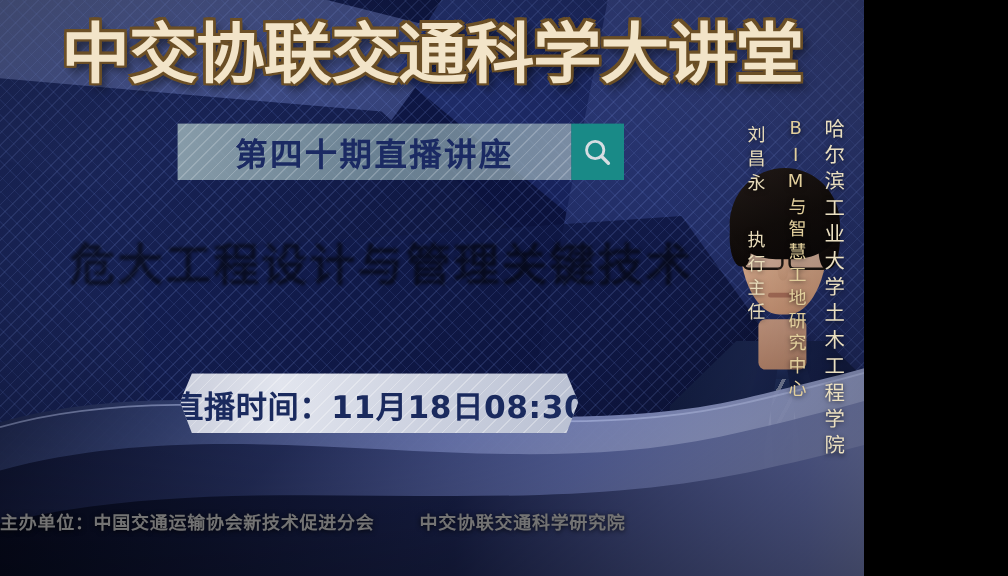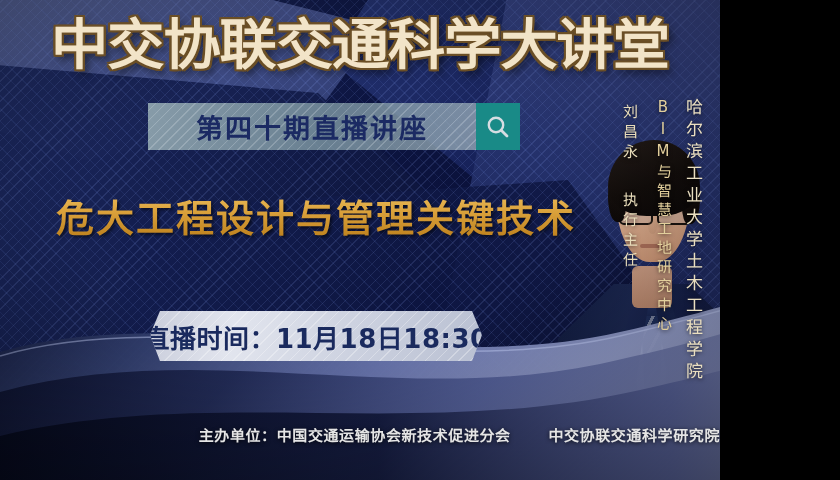--- a/index.html
+++ b/index.html
@@ -339,24 +339,24 @@
     right: 80px; top: 192px;
     font-size: 15px;
     letter-spacing: 5px;
     color: #e8dcba;
   }
 
   
   .footer {
     position: absolute;
     left: 0; right: 0; top: 424px;
-    text-align: right;
+    text-align: left;
     font-size: 15px;
     font-weight: 700;
-    color: #e5e5e5;
+    color: #737373;
     letter-spacing: .6px;
     font-family: "DejaVu Sans", "Liberation Sans", sans-serif;
     text-shadow: 0 1px 4px rgba(0,0,0,.8);
     white-space: nowrap;
   }
   .footer .gap { display:inline-block; width: 26px; }
 </style>
 </head>
 <body>
 
@@ -437,24 +437,23 @@
     </div>
     <div class="sub-search">
       <svg width="26" height="26" viewBox="0 0 26 26">
         <circle cx="11" cy="11" r="7.2" stroke="#d6dde2" stroke-width="2.4" fill="none"></circle>
         <line x1="16.2" y1="16.2" x2="22" y2="22" stroke="#d6dde2" stroke-width="2.8" stroke-linecap="round"></line>
       </svg>
     </div>
   </div>
 
   <div class="gold-title-shadow">危大工程设计与管理关键技术</div>
-  <div class="gold-title">危大工程设计与管理关键技术</div>
 
   <div class="time-badge">
-    <span class="time-text">直播时间：11月18日18:30</span>
+    <span class="time-text">直播时间：11月18日08:30</span>
   </div>
 
   <div class="v-col v-inst">哈尔滨工业大学土木工程学院</div>
   <div class="v-col v-center">BIM与智慧工地研究中心</div>
   <div class="v-col v-name">刘昌永</div>
   <div class="v-col v-role">执行主任</div>
 
   <div class="footer">
     <span>主办单位：中国交通运输协会新技术促进分会</span>
     <span class="gap"></span>

